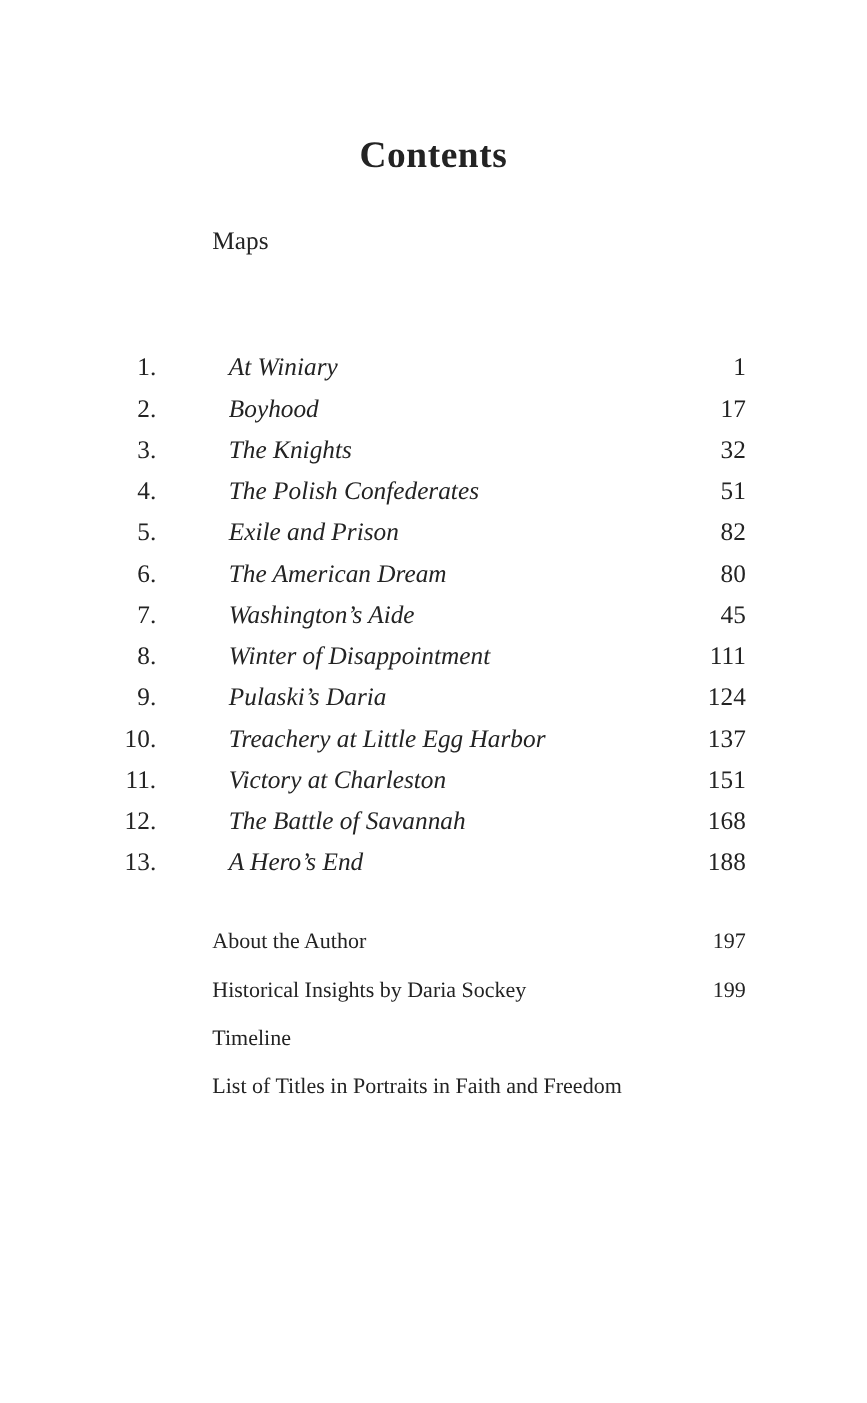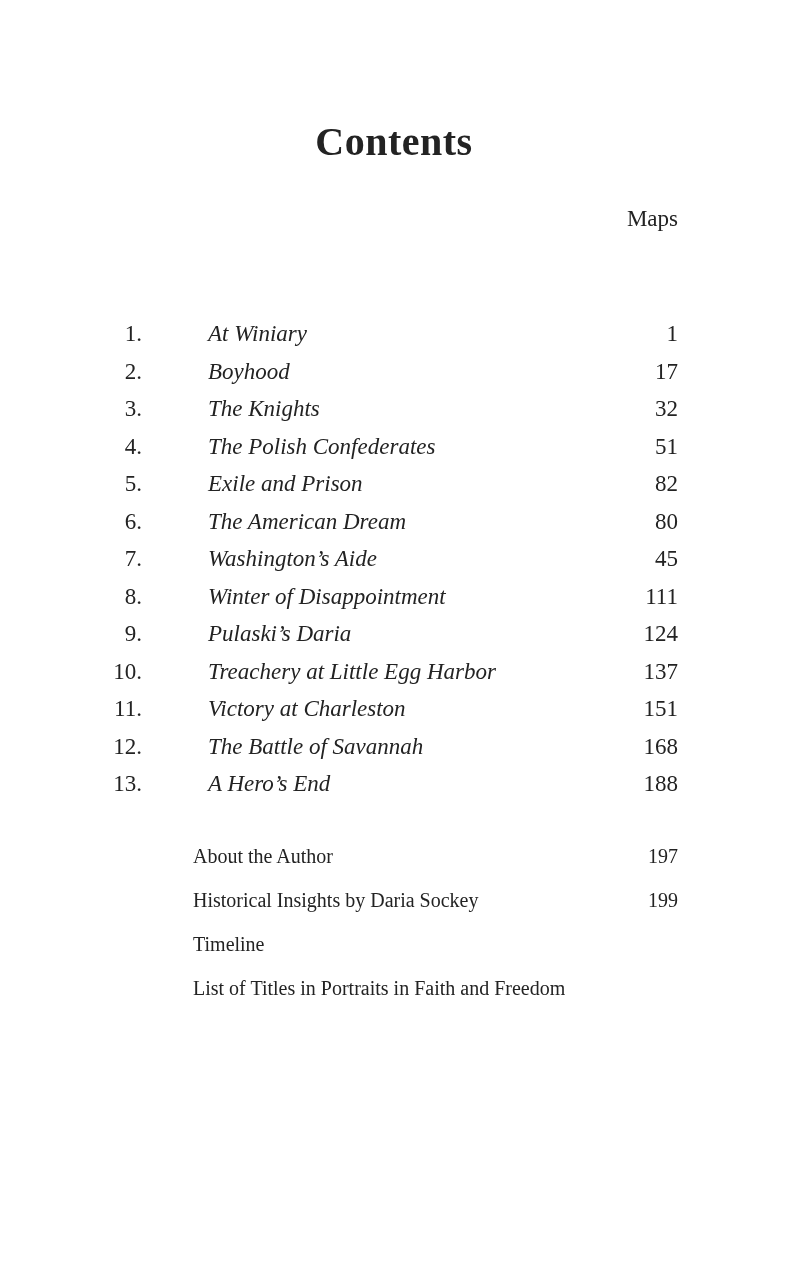--- a/index.html
+++ b/index.html
@@ -22,37 +22,36 @@
     top: 0;
     width: 568px;
     height: 100%;
   }
   .toc-title {
     position: absolute;
     top: 122px;
     left: 0;
     width: 100%;
     margin: 0;
-    font-size: 40px;
+    font-size: 34px;
     line-height: 40px;
     font-weight: bold;
     text-align: center;
     letter-spacing: 0.5px;
   }
   .front-matter {
     position: absolute;
     top: 200px;
     left: 0;
     width: 100%;
   }
   .fm-row {
     padding-left: 83px;
     font-size: 23px;
     line-height: 37.5px;
-    text-align: right;
   }
   .chapters {
     position: absolute;
     top: 315px;
     left: 0;
     width: 100%;
   }
   .ch-row {
     display: flex;
     font-size: 23px;

